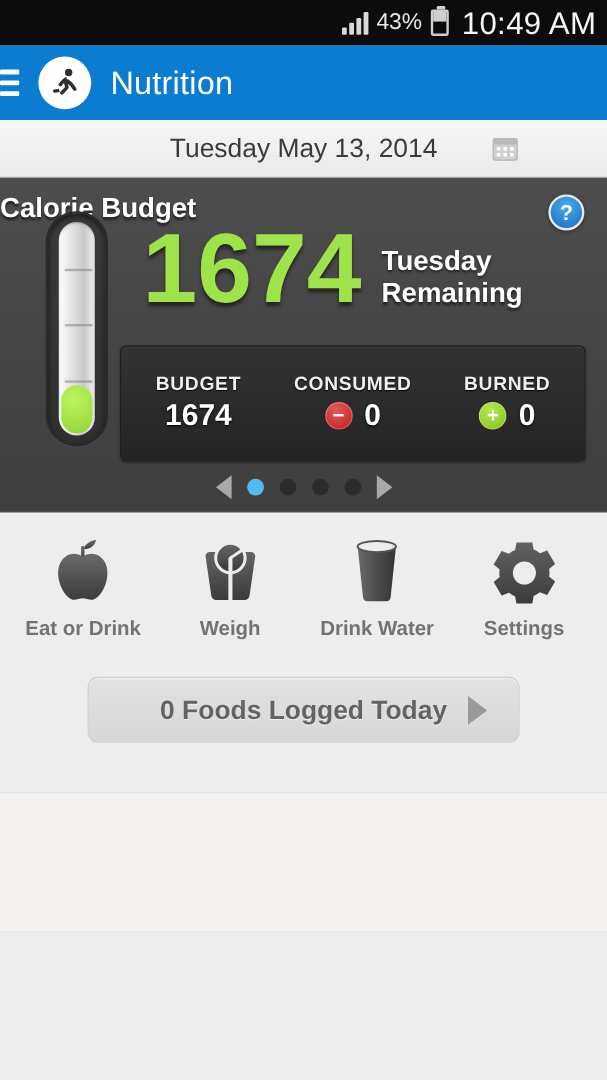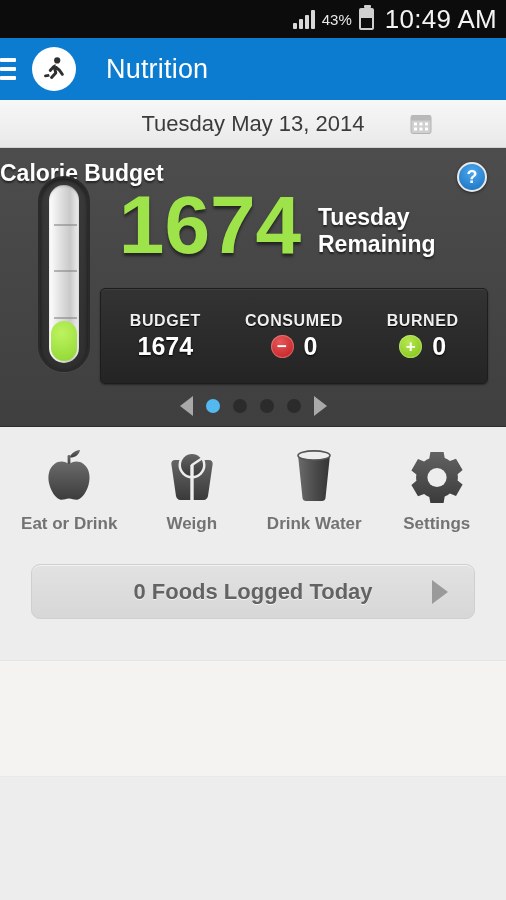--- a/index.html
+++ b/index.html
@@ -16,39 +16,39 @@
   .statusbar {
     height:38px; background:#0c0c0c; color:#f2f2f2;
     display:flex; align-items:center; justify-content:flex-end;
     padding-right:9px; flex:0 0 38px;
   }
   .sb-group { display:flex; align-items:center; gap:7px; }
   .signal { display:flex; align-items:flex-end; gap:2px; height:19px; }
   .signal i { display:block; width:4px; background:#d8d8d8; border-radius:1px; }
   .signal i:nth-child(1){height:6px;} .signal i:nth-child(2){height:10px;}
   .signal i:nth-child(3){height:14px;} .signal i:nth-child(4){height:19px;}
-  .batt-pct { font-size:15px; letter-spacing:0px; color:#e8e8e8; }
+  .batt-pct { font-size:19px; letter-spacing:0px; color:#e8e8e8; }
   .battery { position:relative; width:15px; height:22px; border:2px solid #cfcfcf; border-radius:2px; }
   .battery::before{ content:""; position:absolute; top:-5px; left:3px; width:7px; height:3px; background:#cfcfcf; border-radius:1px;}
   .battery .lvl { position:absolute; left:0; right:0; top:0; height:43%; background:#cfcfcf; }
   .clock { font-size:26px; color:#f4f4f4; margin-left:4px; letter-spacing:0.3px; }
 
   
   .appbar {
     height:62px; flex:0 0 62px; background:#0c7cd0;
     display:flex; align-items:center; padding-left:0px;
     box-shadow:0 1px 0 rgba(0,0,0,.12);
   }
   .hamburger { width:28px; margin-left:-6px; display:flex; flex-direction:column; gap:5px; padding:8px 6px; cursor:pointer;}
   .hamburger span{ display:block; height:4px; background:#ffffff; border-radius:1px; }
   .logo {
     width:44px; height:44px; border-radius:50%; background:#ffffff;
     margin-left:10px; display:flex; align-items:center; justify-content:center; flex:0 0 44px;
   }
-  .app-title { color:#fff; font-size:27px; font-weight:400; margin-left:30px; letter-spacing:.2px; }
+  .app-title { color:#fff; font-size:27px; font-weight:400; margin-left:16px; letter-spacing:.2px; }
 
   
   .datebar {
     height:48px; flex:0 0 48px;
     background:linear-gradient(#f7f7f7,#e9e9e9);
     border-bottom:1px solid #d2d2d2;
     display:flex; align-items:center; justify-content:center; position:relative;
   }
   .date-text { font-size:22px; color:#3b3b3b; }
   .cal-icon { position:absolute; right:74px; top:50%; transform:translateY(-50%); width:22px; height:21px; }
@@ -128,21 +128,21 @@
   .actions {
     flex:0 0 122px; background:#ededed; display:flex; align-items:center; padding:0 8px;
   }
   .action { flex:1; display:flex; flex-direction:column; align-items:center; gap:10px; cursor:pointer; }
   .action-ico { height:62px; display:flex; align-items:flex-end; justify-content:center; }
   .action-label { font-size:17px; color:#737373; font-weight:bold; }
 
   
   .logged-wrap { flex:0 0 85px; background:#ededed; display:flex; align-items:center; justify-content:center; }
   .logged {
-    width:444px; height:55px; border-radius:9px;
+    width:360px; height:55px; border-radius:9px;
     background:linear-gradient(180deg,#e2e2e2,#d7d7d7);
     border:1px solid #cfcfcf;
     box-shadow:inset 0 1px 0 #f3f3f3;
     display:flex; align-items:center; justify-content:center; position:relative; cursor:pointer;
   }
   .logged-text { font-size:22px; font-weight:bold; color:#636363; text-shadow:0 1px 0 #f2f2f2; }
   .logged-arrow { position:absolute; right:26px; width:0; height:0;
     border-top:12px solid transparent; border-bottom:12px solid transparent; border-left:16px solid #9a9a9a; }
 
   

